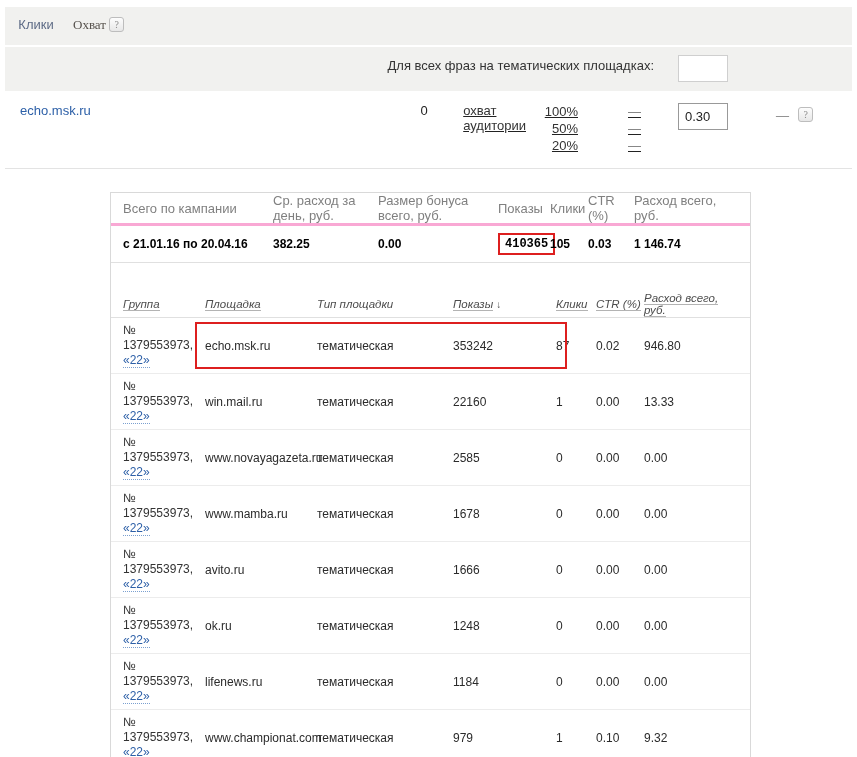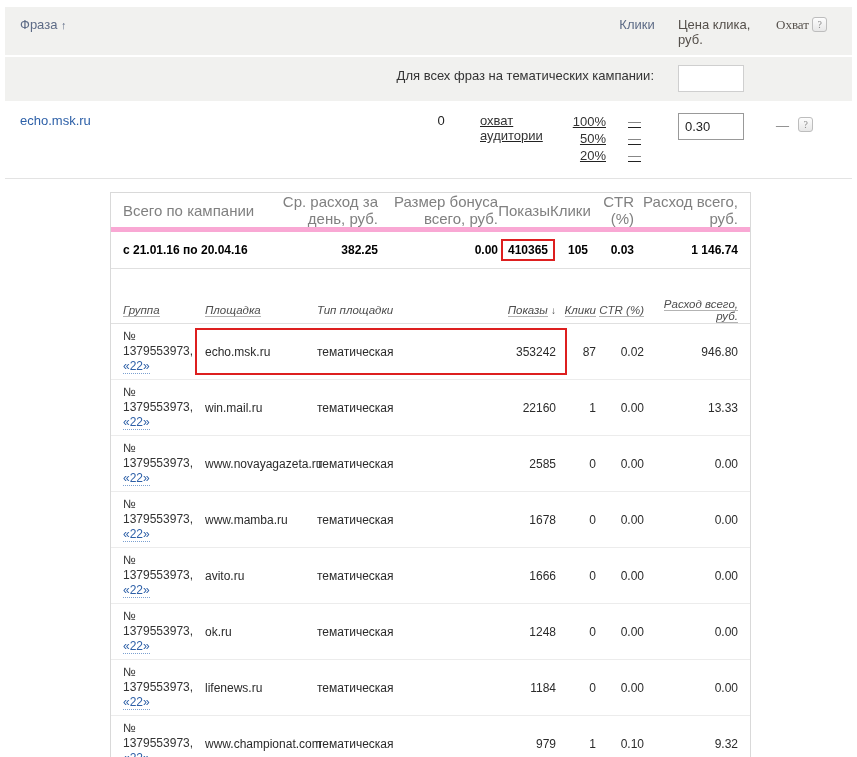--- a/index.html
+++ b/index.html
@@ -37,55 +37,55 @@
     display: inline-block; width: 15px; height: 15px;
     border: 1px solid #bdbdbd; border-radius: 3px;
     background: linear-gradient(#fdfdfd, #e7e7e7);
     color: #8a8a8a; font-size: 10px; line-height: 13px;
     text-align: center; vertical-align: 1px; cursor: pointer;
   }
 
   .phrase-link { color: #2c5fa7; cursor: pointer; }
 
   .price-input {
-    width: 66px; height: 27px; border: 1px solid #999;
+    width: 50px; height: 27px; border: 1px solid #999;
     font-family: inherit; font-size: 13px; padding: 0 6px; color: #222;
     background: #fff;
   }
   .filter-input { border: 1px solid #cfcfcf; }
 
   .reach-wrap { display: flex; align-items: flex-start; text-decoration: underline; }
   .reach-caption { color: #333; margin-right: 14px; }
   .levels { }
-  .level-line { display: flex; line-height: 17px; }
+  .level-line { display: flex; line-height: 17px; gap: 28px; }
   .level-pct { width: 38px; text-align: right; color: #333; }
   .level-dash { width: 40px; margin-left: 22px; color: #777; }
 
   .dash-val { color: #555; margin-right: 6px; }
 
   
   .camp-table {
     position: absolute; left: 110px; top: 192px;
     width: 641px;
     border: 1px solid #d9d9d9; background: #fff;
     font-size: 12px; color: #2b2b2b;
   }
   .sum-head, .sum-total {
     display: grid;
     grid-template-columns: 150px 105px 120px 52px 38px 46px 1fr;
     padding: 0 12px; align-items: center;
   }
-  .sum-head { color: #808080; font-size: 15px; min-height: 29px; border-bottom: 5px solid #f9a8d4; }
+  .sum-head { color: #808080; font-size: 13px; min-height: 29px; border-bottom: 3px solid #f9a8d4; }
   .sum-total { font-weight: bold; color: #000; min-height: 37px; border-bottom: 1px solid #e0e0e0; }
-  .num { text-align: right; }
+  .num { }
   .sum-spacer { height: 28px; }
 
   .redbox {
     display: inline-block; border: 2px solid #dd1f1f;
-    padding: 2px 5px; margin: 2px -5px 2px 0;
+    padding: 2px 5px; margin: 2px -5px 2px 0; font-family: Liberation Mono, monospace;
   }
 
   .plat-head, .plat-row {
     display: grid;
     grid-template-columns: 82px 112px 136px 103px 40px 48px 1fr;
     padding: 0 12px; align-items: center;
   }
   .plat-head { min-height: 27px; font-size: 11.5px; border-bottom: 1px solid #e0e0e0; font-style: italic; }
   .plat-row { border-bottom: 1px solid #ececec; padding-top: 5px; padding-bottom: 5px; position: relative; }
   .plat-row:last-child { border-bottom: none; }
@@ -100,34 +100,29 @@
     position: absolute; left: 84px; top: 4px; bottom: 4px; width: 372px;
     border: 2px solid #dd1f1f; pointer-events: none;
   }
 </style>
 </head>
 <body>
 
 <div class="panel">
 
   <div class="p-row p-gray p-head">
-    <div class="c-phrase">
-      <span class="hdr-cool">Фраза</span>
-      <span class="sort-arrow">↑</span>
-    </div>
     <div class="c-clicks hdr-cool">Клики</div>
-    <div class="c-price hdr-warm">Цена клика, руб.</div>
     <div class="c-reach">
       <span class="hdr-warm">Охват</span>
       <span class="help-btn">?</span>
     </div>
   </div>
 
   <div class="p-row p-gray p-filter">
-    <div class="f-label">Для всех фраз на тематических кампании:</div>
+    <div class="f-label">Для всех фраз на тематических площадках:</div>
     <div class="c-price">
       <input class="price-input filter-input" value="" style="">
     </div>
     <div class="c-reach"></div>
   </div>
 
   <div class="p-row p-data">
     <div class="c-phrase">
       <a class="phrase-link">echo.msk.ru</a>
     </div>

